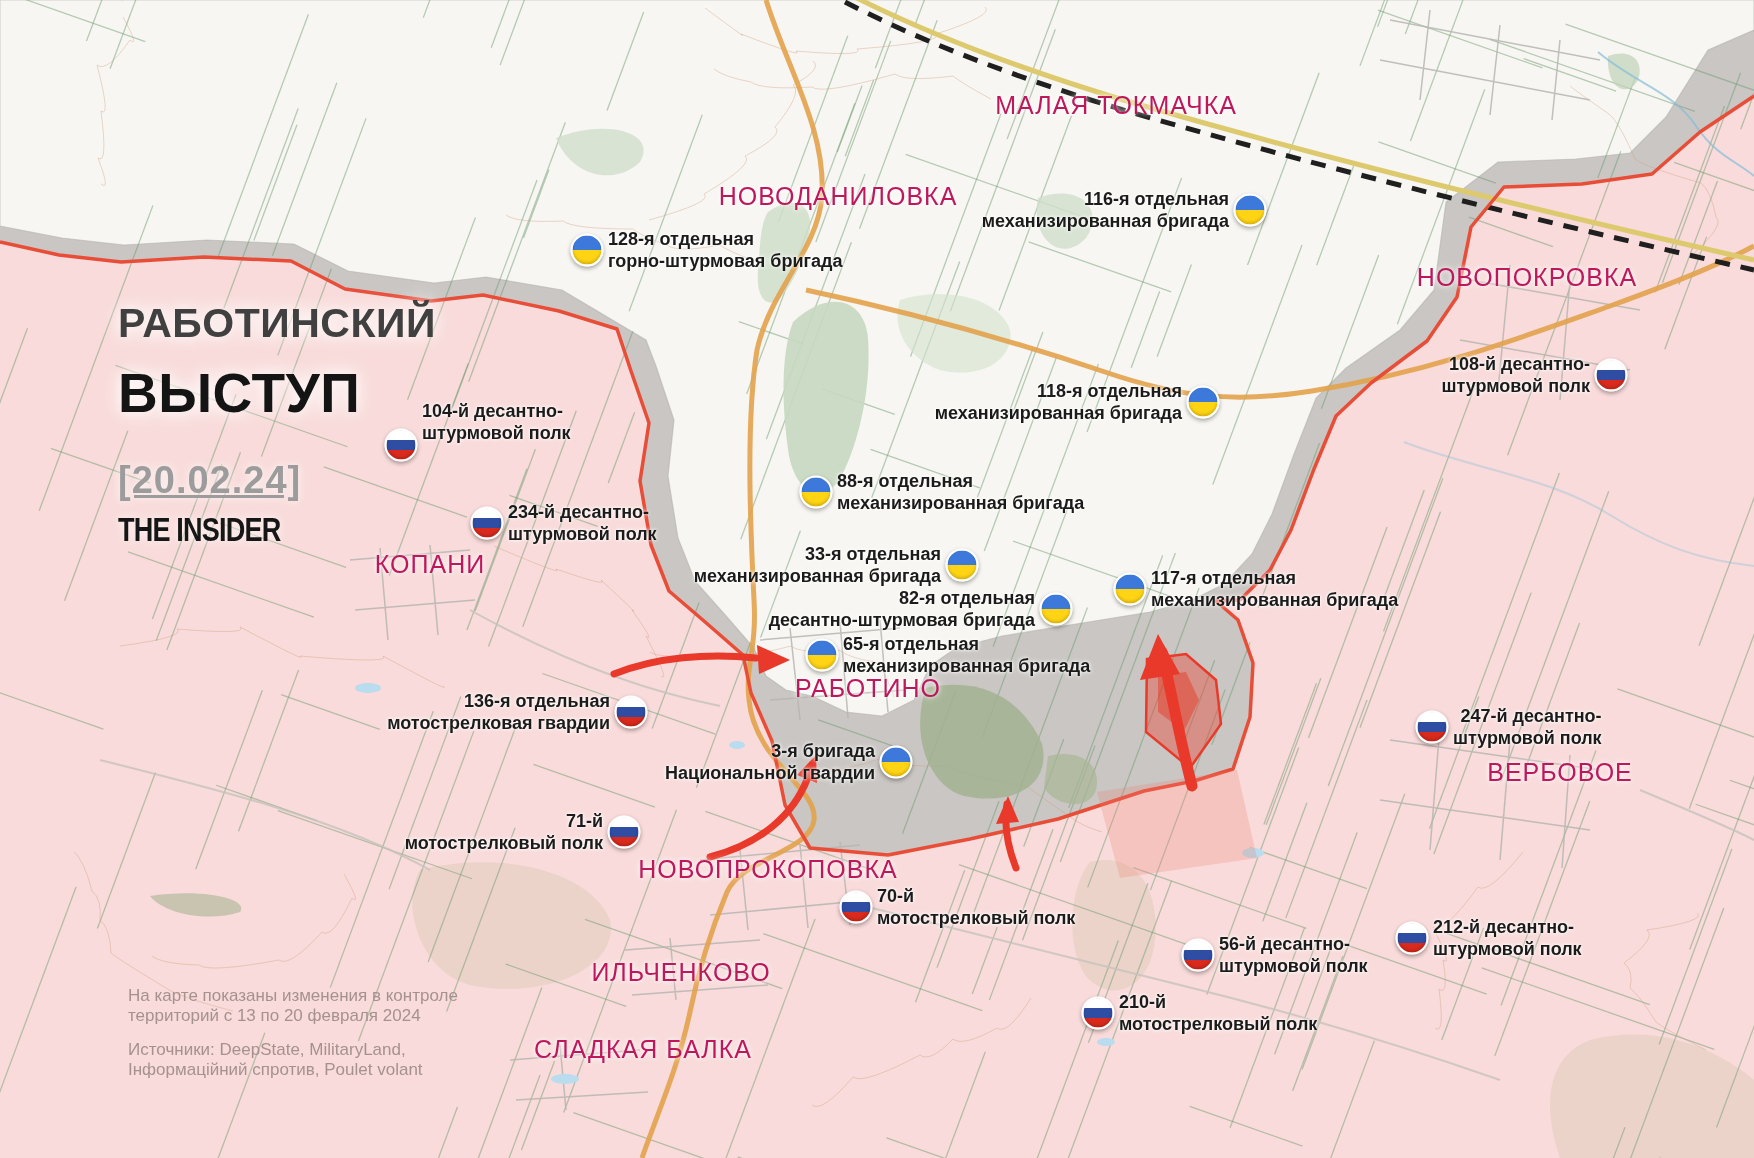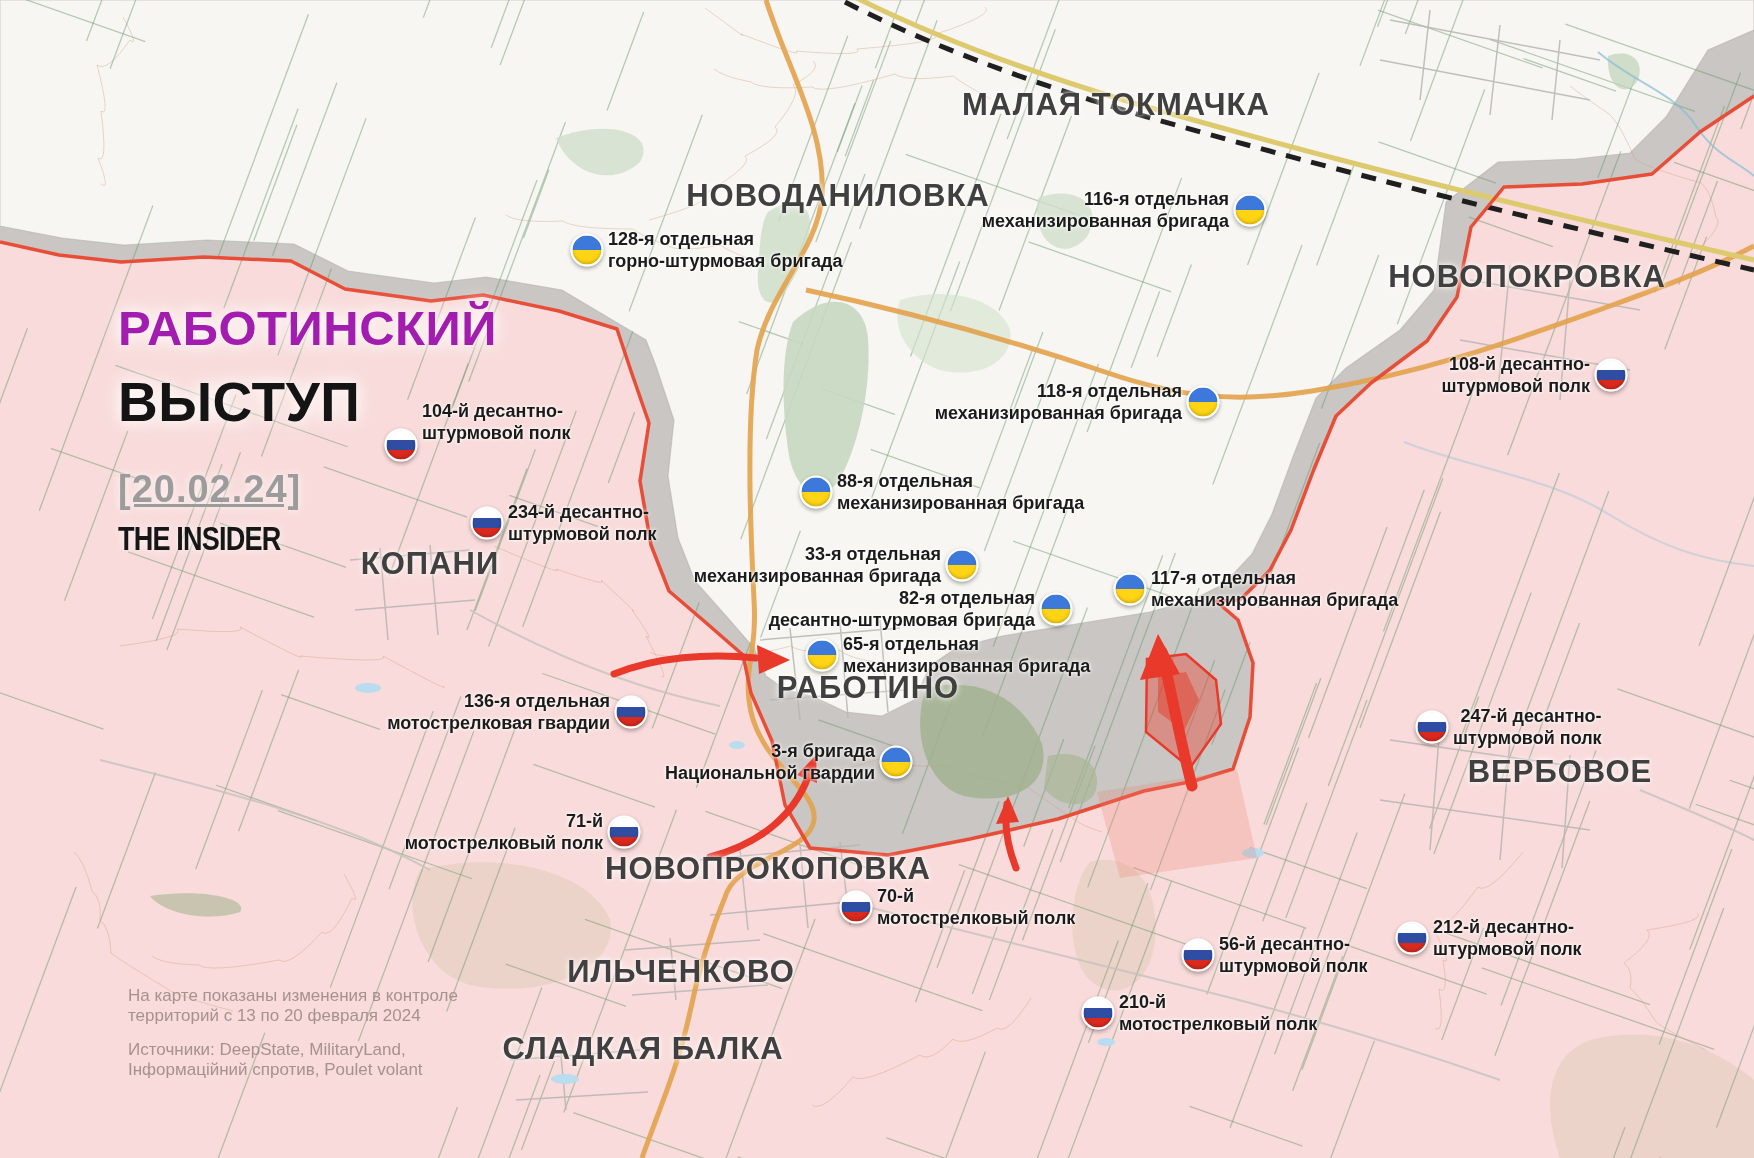--- a/index.html
+++ b/index.html
@@ -2,33 +2,33 @@
 <html><head>
 <meta charset="utf-8">
 <style>
   html,body{margin:0;padding:0;background:#777;}
   .stage{position:relative;width:1754px;height:1158px;overflow:hidden;
          font-family:"Liberation Sans","DejaVu Sans",sans-serif;background:#f8dbda;}
   .stage svg{position:absolute;left:0;top:0;}
   #field-lines line{stroke:#6e9a70;stroke-width:1.3;opacity:.48;}
   #contours path{stroke:#cf9c78;stroke-width:1;opacity:.38;fill:none;}
   .overlay{position:absolute;left:0;top:0;width:1754px;height:1158px;}
-  .place{position:absolute;transform:translate(-50%,-50%);font-weight:700;font-size:31px;
-         color:#404040;letter-spacing:1px;white-space:nowrap;
+  .place{position:absolute;transform:translate(-50%,-50%);font-weight:400;font-size:25px;
+         color:#be185d;letter-spacing:1px;white-space:nowrap;
          text-shadow:0 0 4px rgba(255,255,255,.9),0 0 8px rgba(255,255,255,.6);}
   .unit-label{position:absolute;font-size:18px;font-weight:700;color:#1b1b1b;
          line-height:22px;white-space:nowrap;
          text-shadow:0 0 3px #fff,0 0 5px rgba(255,255,255,.85);}
   .flag{position:absolute;width:29px;height:29px;border-radius:50%;
          transform:translate(-50%,-50%);border:2px solid #fff;
          box-shadow:0 2px 4px rgba(0,0,0,.35), inset 0 -2px 3px rgba(0,0,0,.18);}
   .flag.ua{background:linear-gradient(to bottom,#3c79da 0 50%,#ffd414 50% 100%);}
   .flag.ru{background:linear-gradient(to bottom,#ffffff 0 34%,#2e4da3 34% 67%,#da2a1d 67% 100%);}
   .title-block{position:absolute;left:118px;top:300px;}
-  .t1{font-size:49px;font-weight:700;letter-spacing:.5px;color:#a21caf;
+  .t1{font-size:41px;font-weight:700;letter-spacing:.5px;color:#404040;
       text-shadow:0 0 14px rgba(255,255,255,.95),0 0 24px rgba(255,255,255,.8);}
   .t2{font-size:55px;font-weight:700;letter-spacing:.5px;color:#141414;margin-top:14px;
       text-shadow:0 0 14px rgba(255,255,255,.95),0 0 24px rgba(255,255,255,.8);}
   .t-date{font-size:38px;font-weight:700;color:#9c9c9c;margin-top:34px;letter-spacing:1px;
       text-shadow:0 0 10px rgba(255,255,255,.9);text-decoration:underline;}
   .t-brand{font-size:33px;font-weight:700;color:#161616;margin-top:9px;letter-spacing:-1px;
       transform:scaleX(.82);transform-origin:left center;
       text-shadow:0 0 10px rgba(255,255,255,.9);}
   .note{position:absolute;left:128px;top:986px;font-size:17px;font-weight:500;
       color:#a5928f;line-height:20px;}

